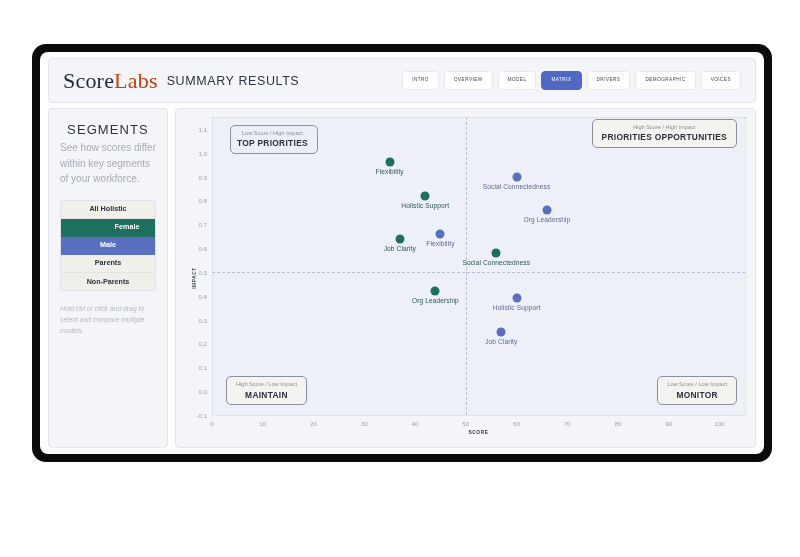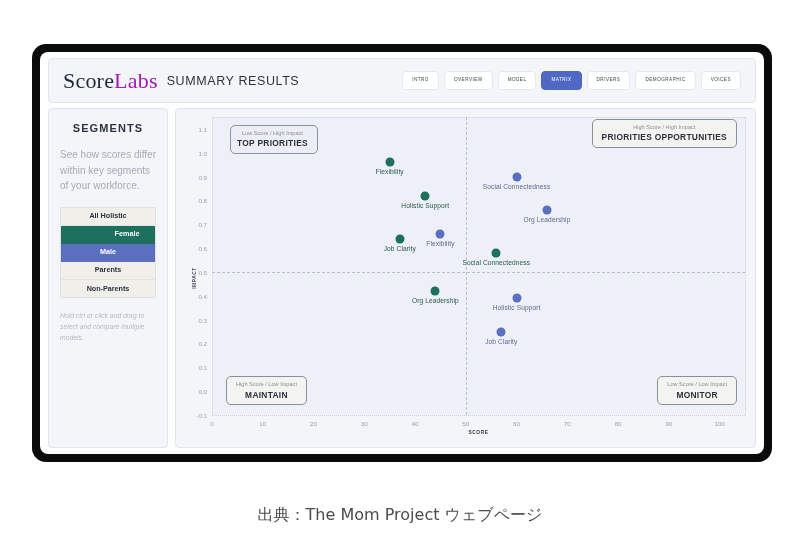--- a/index.html
+++ b/index.html
@@ -41,21 +41,21 @@
     padding: 0 14px;
   }
   .brand {
     font-family: "Liberation Serif", serif;
     font-size: 22px;
     color: #1f2b45;
     letter-spacing: .2px;
     white-space: nowrap;
   }
   .brand .werk { color: #222b3d; }
-  .brand .labs { color: #a21caf; }
+  .brand .labs { color: #c2410c; }
   .summary-title {
     margin-left: 9px;
     font-size: 12.5px;
     letter-spacing: .6px;
     color: #2c3342;
     font-weight: 400;
     white-space: nowrap;
   }
   .navtabs {
     margin-left: auto;
@@ -92,26 +92,26 @@
 
   
   .sidebar {
     width: 120px;
     background: #f4f5f9;
     border: 1px solid #e3e5ee;
     border-radius: 4px;
     padding: 13px 11px;
   }
   .sb-title {
-    font-size: 11px;
+    font-size: 13px;
     letter-spacing: 1.1px;
     color: #2c3342;
     text-align: center;
-    font-weight: 700;
-    margin-bottom: 13px;
+    font-weight: 400;
+    margin-bottom: 3px;
   }
   .sb-desc {
     font-size: 10px;
     line-height: 1.55;
     color: #a6abb8;
     margin-bottom: 13px;
   }
   .seg-list {
     border: 1px solid #e0e1e6;
     border-radius: 2px;
@@ -392,14 +392,13 @@
               <span class="sub">High Score / Low Impact</span>
               <span class="main">MAINTAIN</span>
             </div>
           </div>
         </div>
 
       </div>
     </div>
   </div>
 
-  <div class="caption">出典：The Mom Project ウェブページ</div>
 </div>
 
 </body></html>

